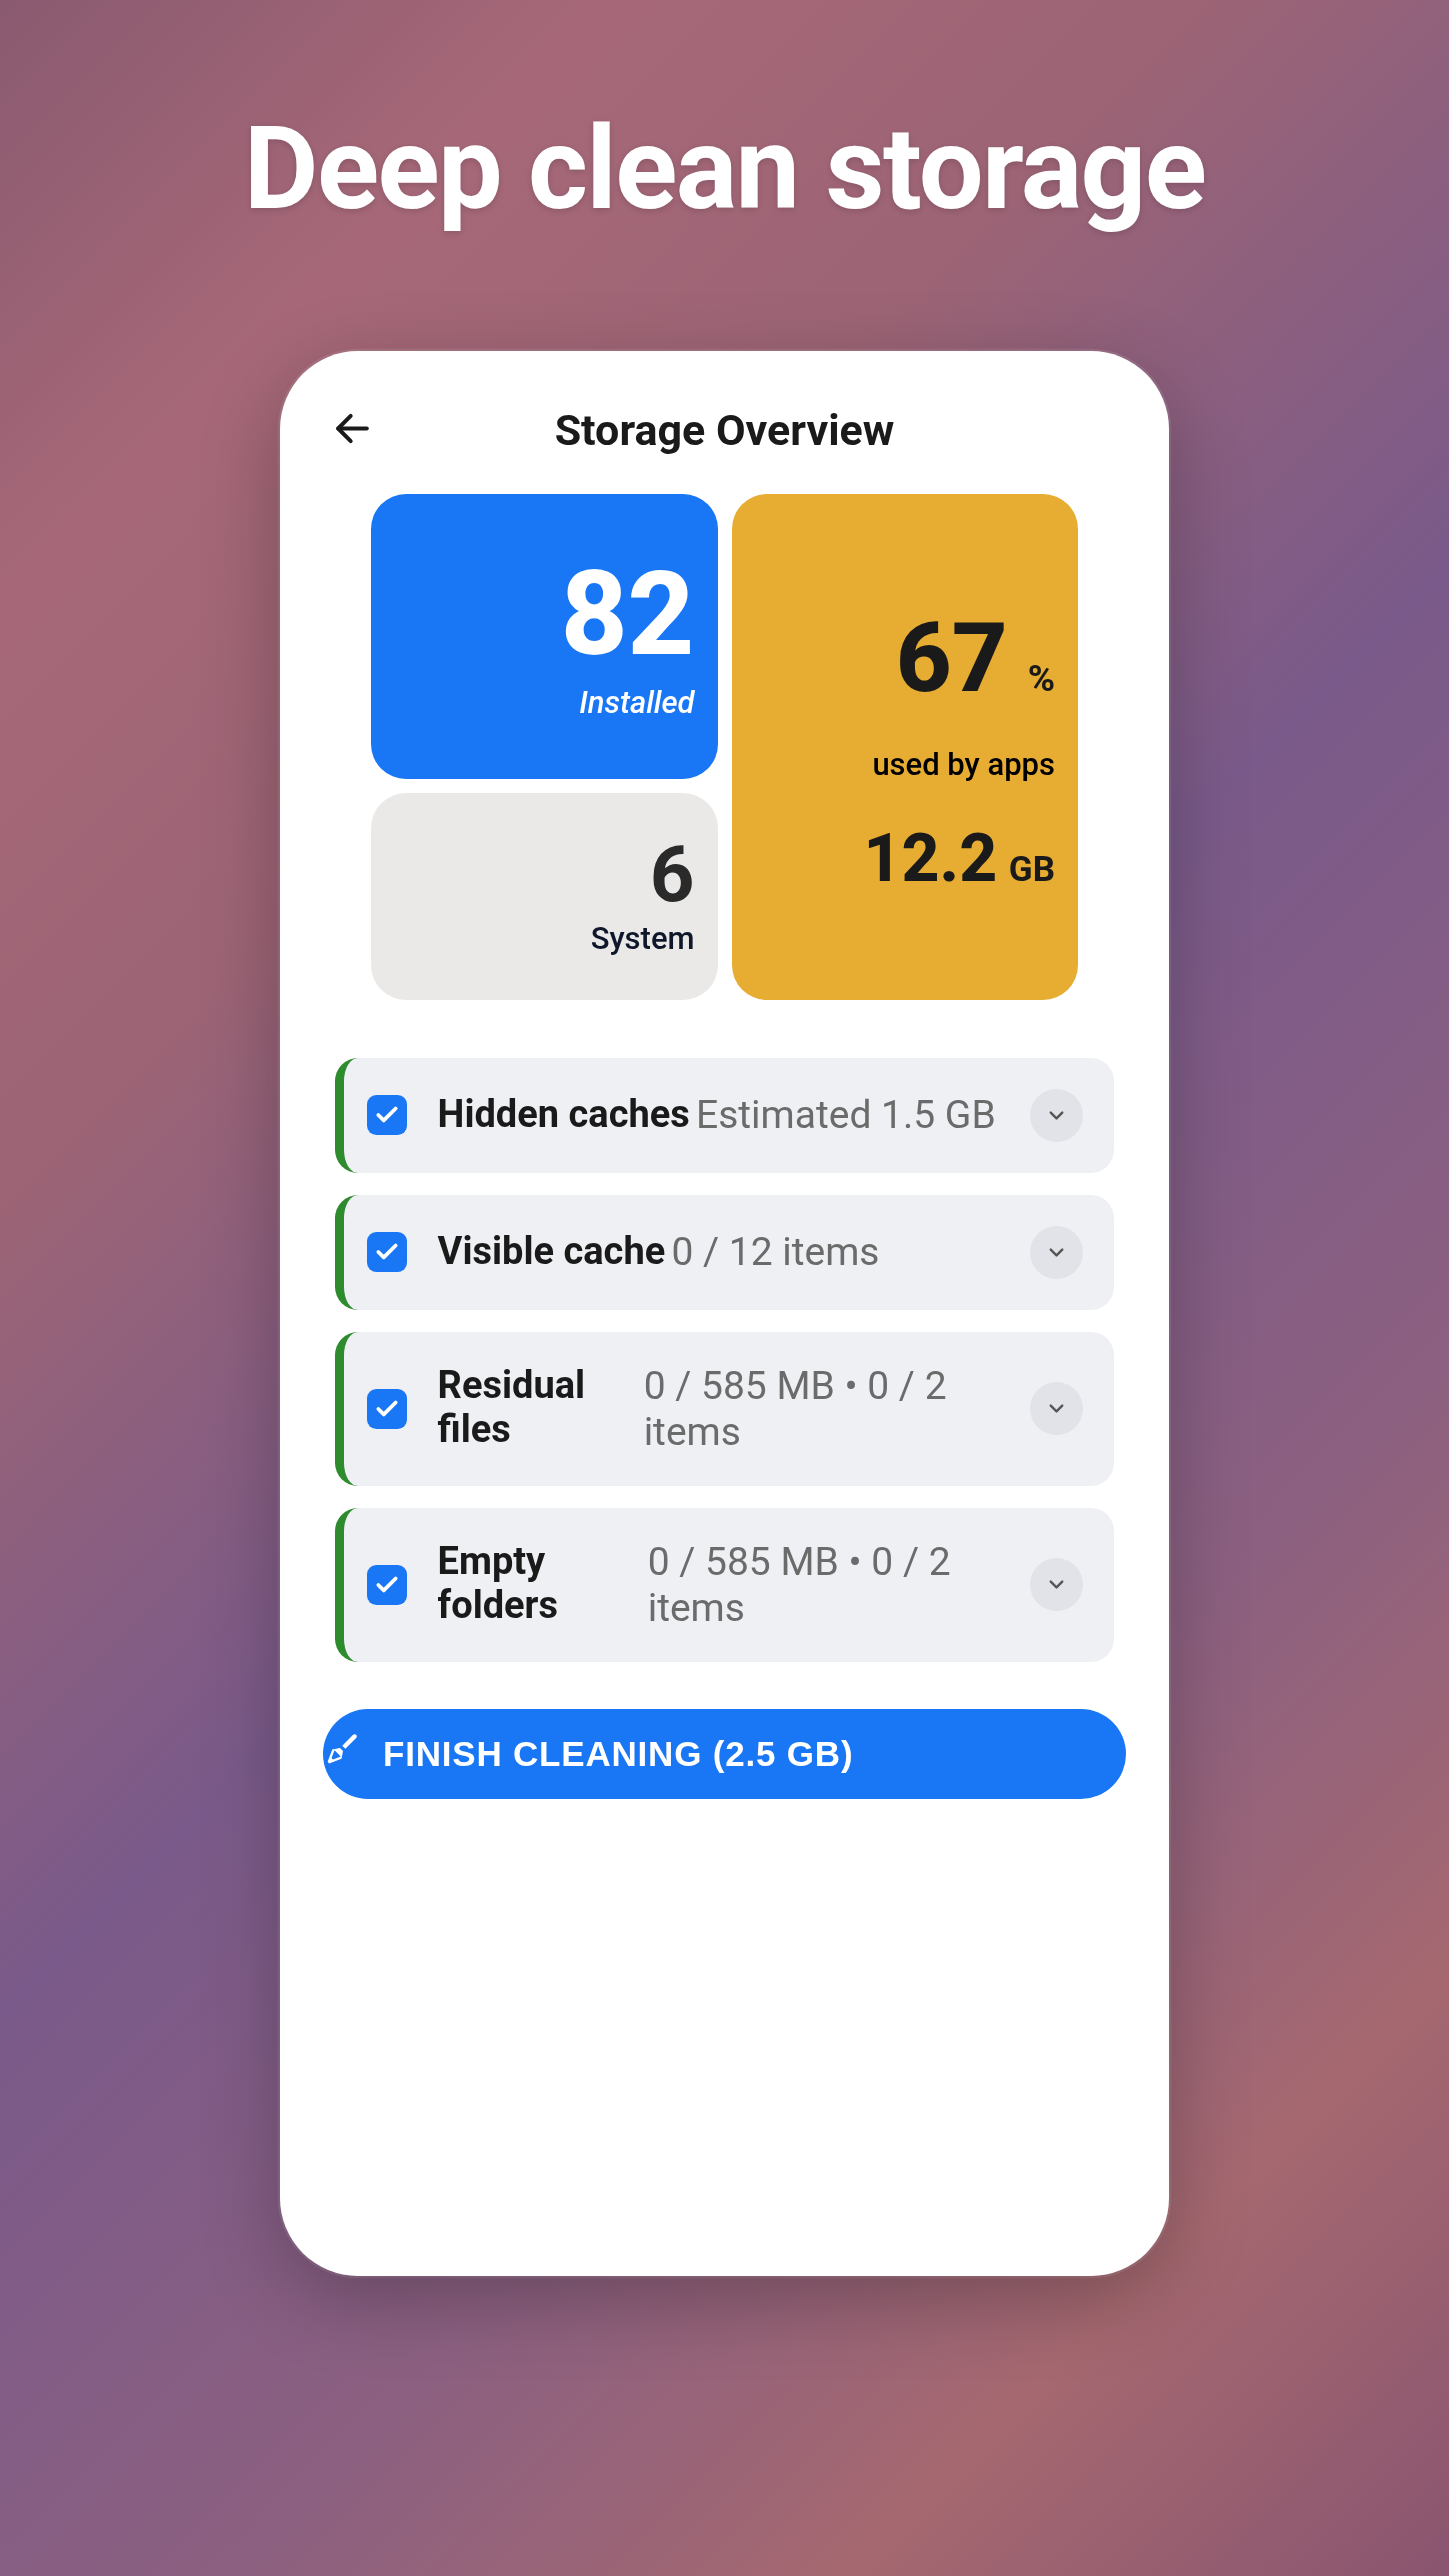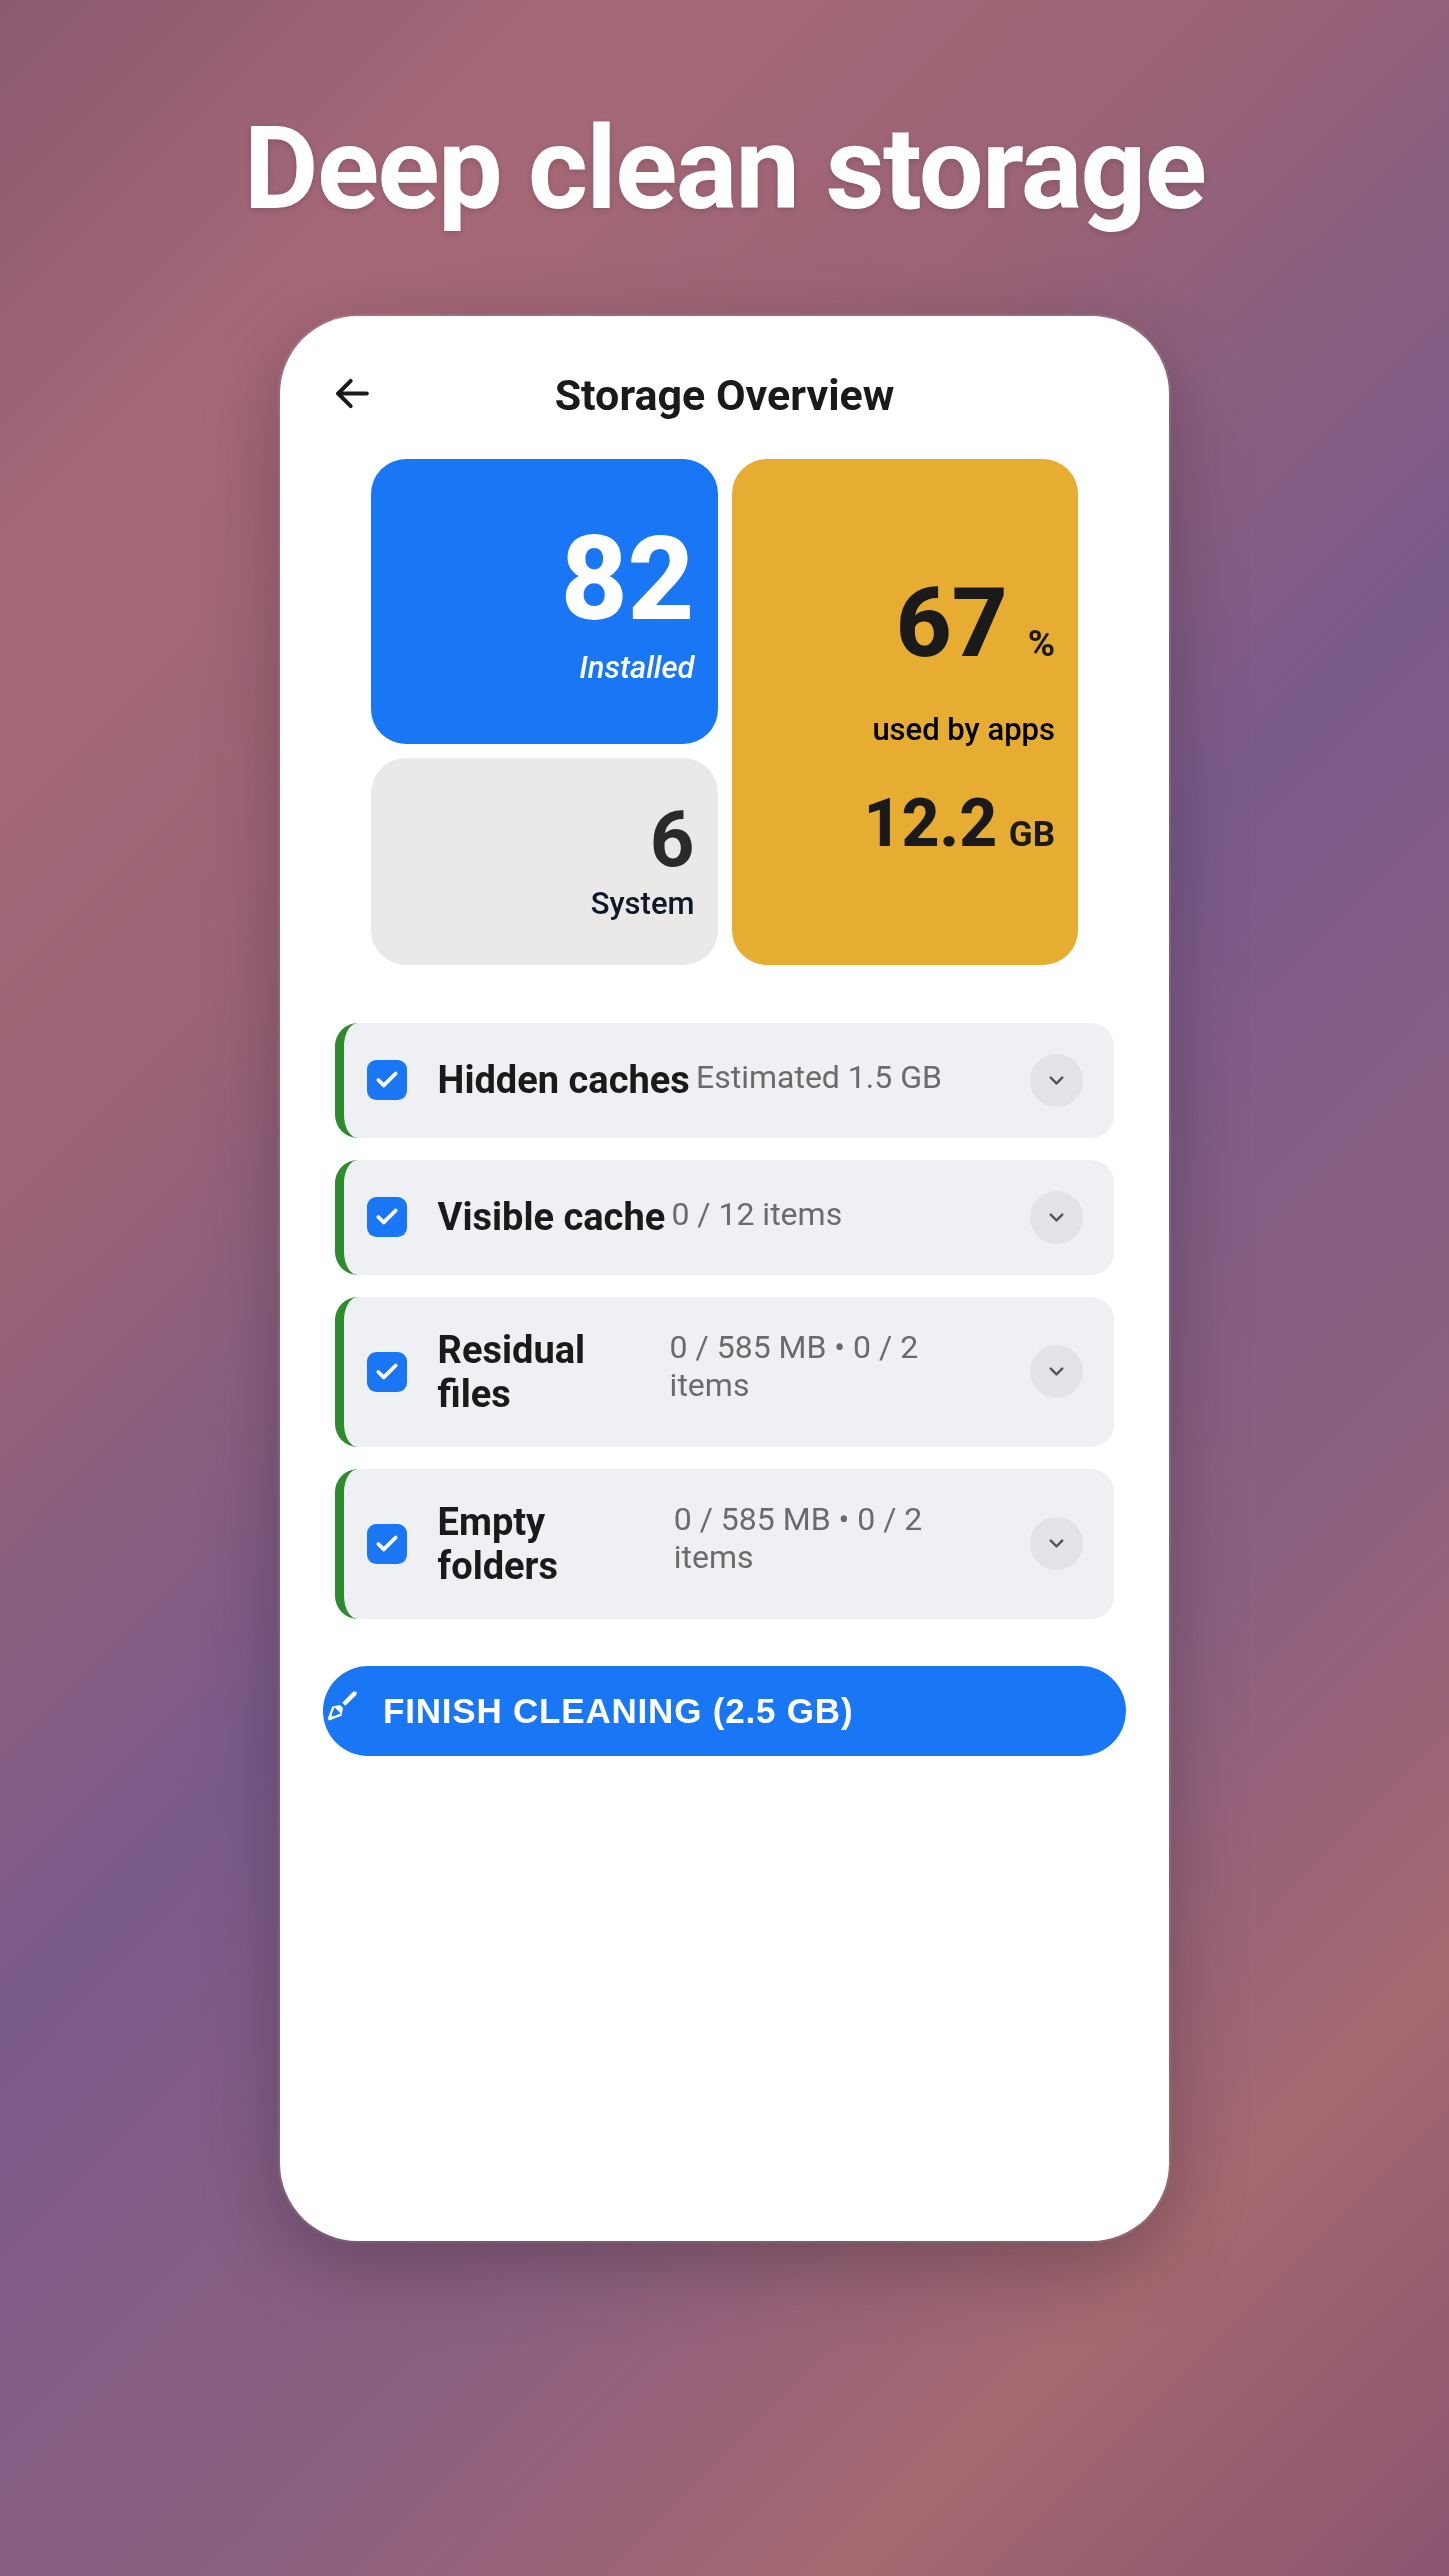--- a/index.html
+++ b/index.html
@@ -23,21 +23,21 @@
   font-weight: 700;
   margin-top: 101px;
   letter-spacing: -1.6px;
   text-shadow: 0 1.6px 6.2px rgba(0,0,0,0.15);
 }
 .phone {
   width: 889px;
   height: 1925px;
   background: #ffffff;
   border-radius: 78px;
-  margin-top: 80px;
+  margin-top: 115px;
   box-shadow: 0 23px 78px rgba(0,0,0,0.25), 0 0 0 2.3px rgba(255,255,255,0.1);
   padding: 54px 43px 43px 43px;
   display: flex;
   flex-direction: column;
 }
 .header {
   display: flex;
   align-items: center;
   padding: 0 7.8px 39px 7.8px;
   position: relative;
@@ -192,21 +192,21 @@
   display: flex;
   flex-direction: row;
   gap: 6.2px;
 }
 .item-title {
   font-size: 38px;
   font-weight: 700;
   color: #1a1a1a;
 }
 .item-sub {
-  font-size: 32px;
+  font-size: 39px;
   color: #6b6b6b;
   font-weight: 400;
 }
 .expand {
   width: 53px;
   height: 53px;
   background: #e1e3e8;
   border-radius: 50%;
   display: flex;
   align-items: center;

